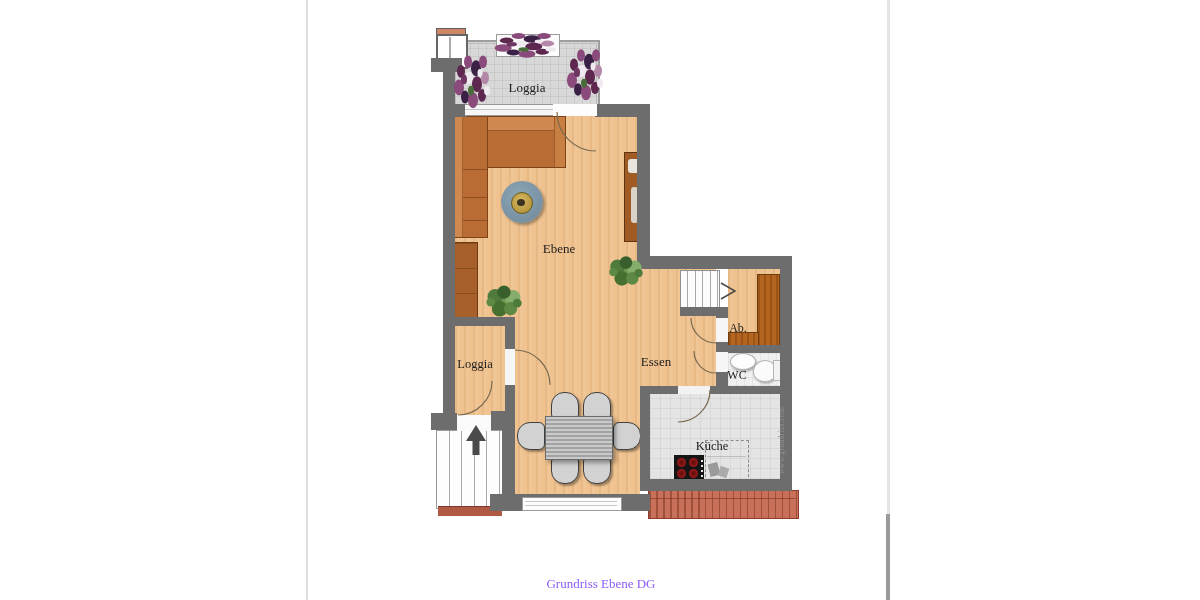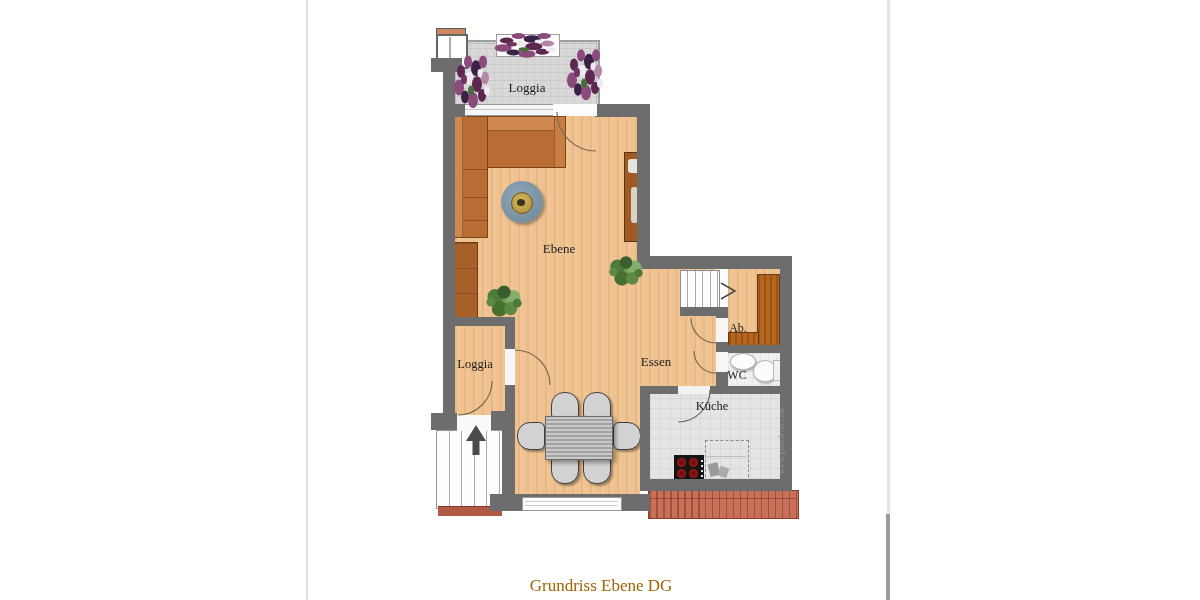--- a/index.html
+++ b/index.html
@@ -215,22 +215,22 @@
     </g>
     <polyline points="721,283 735,291 721,299" fill="none" stroke="#4a4a4a" stroke-width="1.5"></polyline>
   </svg>
 
   <div class="label" style="left:527px;top:88px;">Loggia</div>
   <div class="label" style="left:559px;top:249px;">Ebene</div>
   <div class="label" style="left:475px;top:364px;font-size:12.5px;">Loggia</div>
   <div class="label" style="left:612px;top:362px;margin-left:44px;">Essen</div>
   <div class="label small" style="left:738px;top:328px;">Ab.</div>
   <div class="label small" style="left:737px;top:375px;">WC</div>
-  <div class="label" style="left:712px;top:406px;font-size:12.5px;">Küche</div>
+  <div class="label" style="left:712px;top:446px;font-size:12.5px;">Küche</div>
 
   <div class="watermark" style="left:777px;top:396px;height:78px;">www.grundriss.com</div>
 
   <div class="abs" style="left:306px;top:0;width:2px;height:600px;background:#dedede;"></div>
   <div class="abs" style="left:887px;top:0;width:3px;height:600px;background:#e4e4e6;"></div>
   <div class="abs" style="left:886px;top:514px;width:4px;height:86px;background:#9a9a9a;"></div>
 
-  <div class="abs" style="left:441px;top:576px;width:320px;text-align:center;font-size:17px;color:#a16207;">Grundriss Ebene DG</div>
+  <div class="abs" style="left:441px;top:576px;width:320px;text-align:center;font-size:13px;color:#8b5cf6;">Grundriss Ebene DG</div>
 </div>
 
 </body></html>

